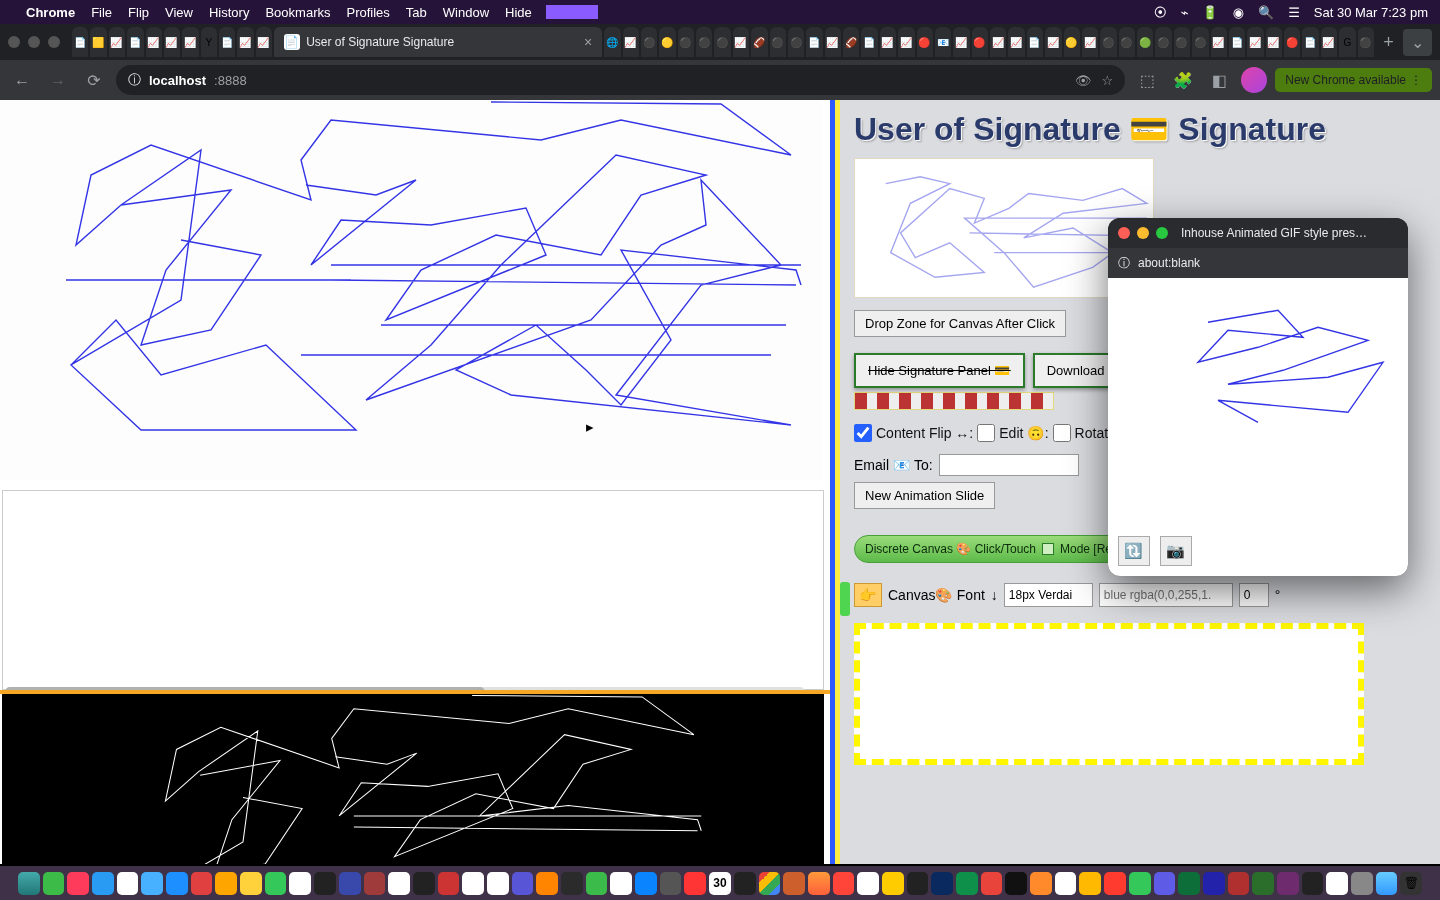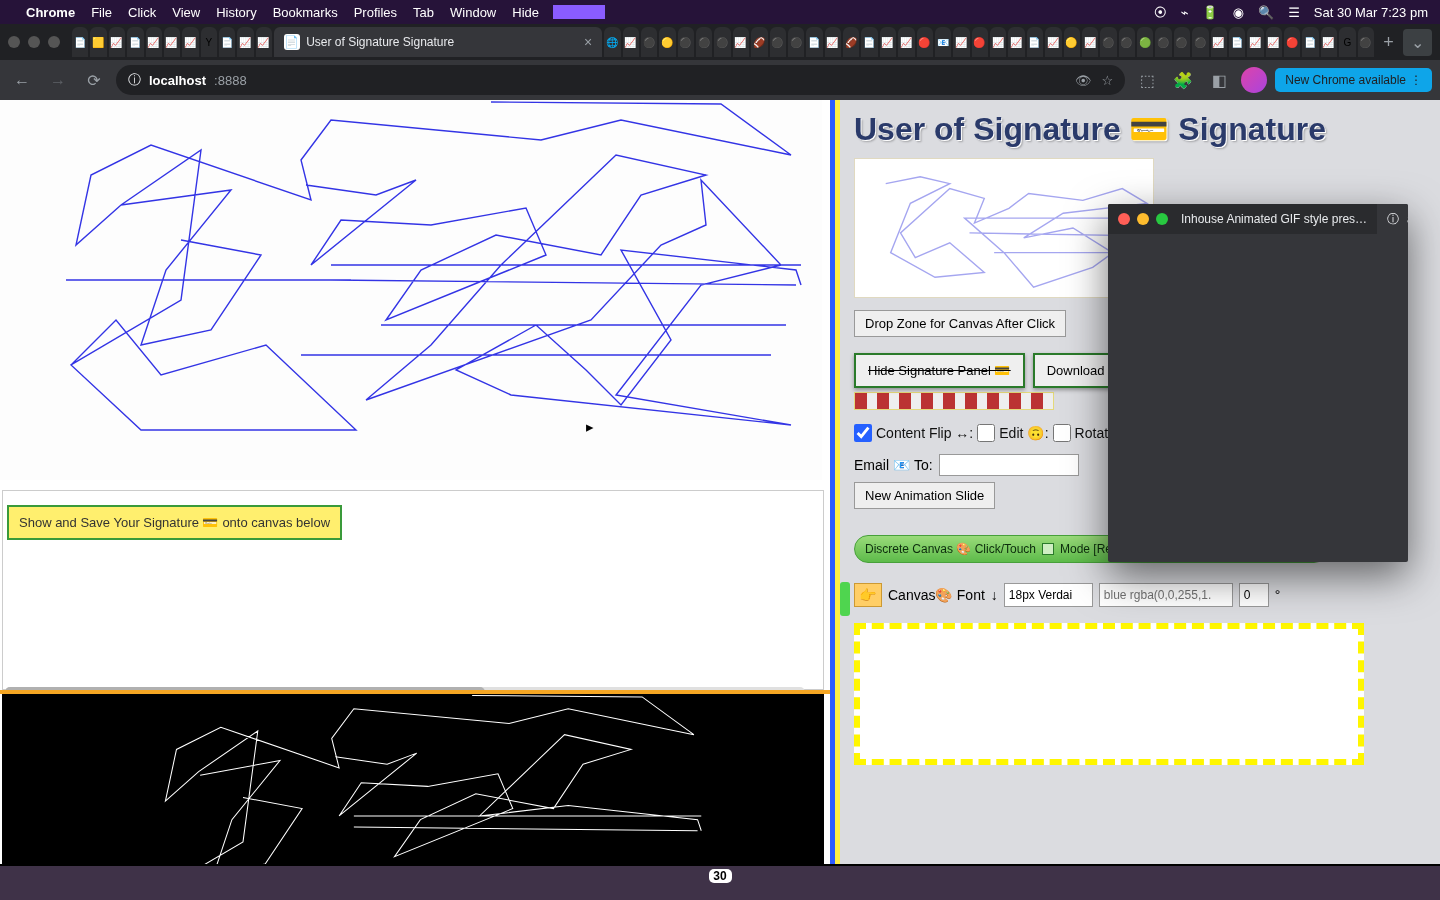--- a/index.html
+++ b/index.html
@@ -29,21 +29,21 @@
 
   .toolbar { height: 40px; background: #35363a; display: flex; align-items: center; padding: 0 8px; gap: 8px; }
   .toolbar .nav { width: 28px; height: 28px; display: flex; align-items: center; justify-content: center; color: #9aa0a6; font-size: 16px; border-radius: 50%; }
   .omnibox { flex: 1; height: 30px; background: #202124; border-radius: 15px; display: flex; align-items: center; padding: 0 12px; color: #e8eaed; font-size: 13px; gap: 8px; }
   .omnibox .prot { color: #9aa0a6; }
   .omnibox .host { color: #fff; font-weight: bold; }
   .omnibox .path { color: #9aa0a6; white-space: nowrap; overflow: hidden; }
   .omnibox .right-icons { margin-left: auto; display: flex; gap: 10px; color: #9aa0a6; }
   .toolbar .ext { width: 28px; height: 28px; display: flex; align-items: center; justify-content: center; color: #9aa0a6; }
   .toolbar .avatar { width: 26px; height: 26px; border-radius: 50%; background: linear-gradient(135deg,#d4a,#a4d); }
-  .toolbar .update { background: #0ea5e9; color: #202124; padding: 5px 10px; border-radius: 5px; font-size: 12px; display: flex; align-items: center; gap: 4px; }
+  .toolbar .update { background: #4d7c0f; color: #202124; padding: 5px 10px; border-radius: 5px; font-size: 12px; display: flex; align-items: center; gap: 4px; }
 
   
   .page { flex: 1; background: #fff; position: relative; overflow: hidden; }
 
   .leftcol { position: absolute; top: 0; left: 0; width: 830px; bottom: 0; }
   .divider { position: absolute; top: 0; left: 830px; width: 10px; bottom: 0; background: linear-gradient(to right, #2d5bff 50%, #ffee44 50%); }
 
   .canvas-top { position: absolute; top: 0; left: 0; right: 8px; height: 380px; background: #fdfdfd; }
   .canvas-top svg { width: 100%; height: 100%; }
 
@@ -86,50 +86,50 @@
 
   .font-row { display: flex; align-items: center; gap: 6px; font-size: 14px; margin-bottom: 16px; }
   .font-row .hand { width: 28px; height: 24px; background: #ffce66; border: 1px solid #cc9933; display: flex; align-items: center; justify-content: center; }
   .font-row input { height: 24px; border: 1px solid #999; font-size: 12px; padding: 0 4px; }
   .font-row .arrow-down { font-weight: 900; }
   .font-row .blue { color: #1541ff; }
 
   .dashed-box { border: 6px dashed #fff600; background: #fff; height: 142px; width: 510px; }
 
   
-  .popup { position: absolute; top: 204px; left: 1108px; width: 300px; height: 358px; background: #35363a; border-radius: 2px; box-shadow: 0 14px 40px rgba(0,0,0,.55); overflow: hidden; display: flex; flex-direction: row; }
+  .popup { position: absolute; top: 218px; left: 1108px; width: 300px; height: 358px; background: #35363a; border-radius: 12px; box-shadow: 0 14px 40px rgba(0,0,0,.55); overflow: hidden; display: flex; flex-direction: column; }
   .popup .titlebar { height: 30px; background: #2a2b2e; display: flex; align-items: center; padding: 0 10px; gap: 7px; }
   .popup .titlebar .dot { width: 12px; height: 12px; border-radius: 50%; }
   .popup .titlebar .dot.red { background: #ff5f57; }
   .popup .titlebar .dot.yellow { background: #febc2e; }
   .popup .titlebar .dot.green { background: #28c840; }
   .popup .titlebar .title { margin-left: 6px; color: #e8eaed; font-size: 12px; white-space: nowrap; overflow: hidden; }
   .popup .addr { height: 30px; background: #35363a; display: flex; align-items: center; padding: 0 10px; gap: 8px; color: #e8eaed; font-size: 12px; }
   .popup .body { flex: 1; background: #fff; position: relative; }
   .popup .body svg { width: 100%; height: 70%; }
   .popup .tools { position: absolute; bottom: 10px; left: 10px; display: flex; gap: 10px; }
   .popup .tools .tbtn { width: 32px; height: 30px; border: 1px solid #aaa; background: #eee; display: flex; align-items: center; justify-content: center; font-size: 15px; cursor: pointer; }
 
   
-  .dock { position: absolute; bottom: 0; left: 0; right: 0; height: 34px; background: rgba(70, 55, 80, 0.9); display: flex; align-items: center; justify-content: center; gap: 3px; padding: 3px 6px; flex-direction: column; }
+  .dock { position: absolute; bottom: 0; left: 0; right: 0; height: 34px; background: rgba(70, 55, 80, 0.9); display: flex; align-items: center; justify-content: center; gap: 3px; padding: 3px 18px; }
   .dock .dapp { width: 23px; height: 23px; border-radius: 5px; display: flex; align-items: center; justify-content: center; font-size: 12px; }
 
   
   .scrib { fill: none; stroke-width: 1.4; }
 
   .cursor { position: absolute; top: 318px; left: 586px; font-size: 15px; color: #000; }
 </style>
 </head>
 <body>
 
 <div class="menubar">
   <span class="apple"></span>
   <span class="app">Chrome</span>
   <span class="mitem">File</span>
-  <span class="mitem">Click</span>
+  <span class="mitem">Flip</span>
   <span class="mitem">View</span>
   <span class="mitem">History</span>
   <span class="mitem">Bookmarks</span>
   <span class="mitem">Profiles</span>
   <span class="mitem">Tab</span>
   <span class="mitem">Window</span>
   <span class="mitem">Hide</span>
   <span class="purple-box"></span>
   <span class="purple-box"></span>
   <span class="purple-box"></span>
@@ -241,21 +241,20 @@
     <div class="leftcol">
 
       <div class="canvas-top">
         <svg viewBox="0 0 820 380">
           <path class="scrib" stroke="#3334e5" d="M490 2 L720 4 L790 55 L620 20 L540 40 L330 20 L300 60 L310 100 L150 45 L90 75 L75 145 L120 105 L200 50 L180 200 L70 265 L140 330 L355 330 L265 245 L160 275 L115 220 L70 265 M180 140 L260 155 L210 230 L140 245 L165 170 L230 90 L120 105 M305 85 L375 95 L415 80 L310 165 L340 120 L430 125 L525 108 L545 155 L385 220 L420 170 L495 135 L600 155 L640 95 L705 75 L615 55 L500 165 L430 245 L365 300 L590 220 L660 145 L705 125 L700 80 L780 165 L700 185 L615 295 L790 325 L510 295 L455 270 L535 225 L585 270 L620 305 L670 240 L620 150 L795 170 L800 185 M330 165 L800 165 M330 180 L795 185 M380 225 L785 225 M300 255 L770 255 M65 180 L350 180"></path>
         </svg>
         <div class="cursor">▸</div>
       </div>
 
       <div class="mid-panel">
-        <button class="show-save-btn">Show and Save Your Signature 💳 onto canvas below</button>
         <div class="scrollbar">
             <div class="thumb"></div>
           </div>
       </div>
 
       <div class="orange-sep"></div>
 
       <div class="canvas-bottom">
         <svg viewBox="0 0 820 230">
           <path class="scrib" stroke="#ffffff" d="M490 2 L720 4 L790 55 L620 20 L540 40 L330 20 L300 60 L310 100 L150 45 L90 75 L75 145 L120 105 L200 50 L180 200 L70 265 L140 330 M180 140 L260 155 L210 230 L140 245 L165 170 L230 90 L122 110 M305 85 L375 95 L415 80 L310 165 L340 120 L430 125 L525 108 L545 155 L385 220 L420 170 L495 135 L600 155 L640 95 L705 75 L615 55 L500 165 L620 151 L795 170 L800 185 M330 165 L800 165 M330 180 L795 185"></path>

